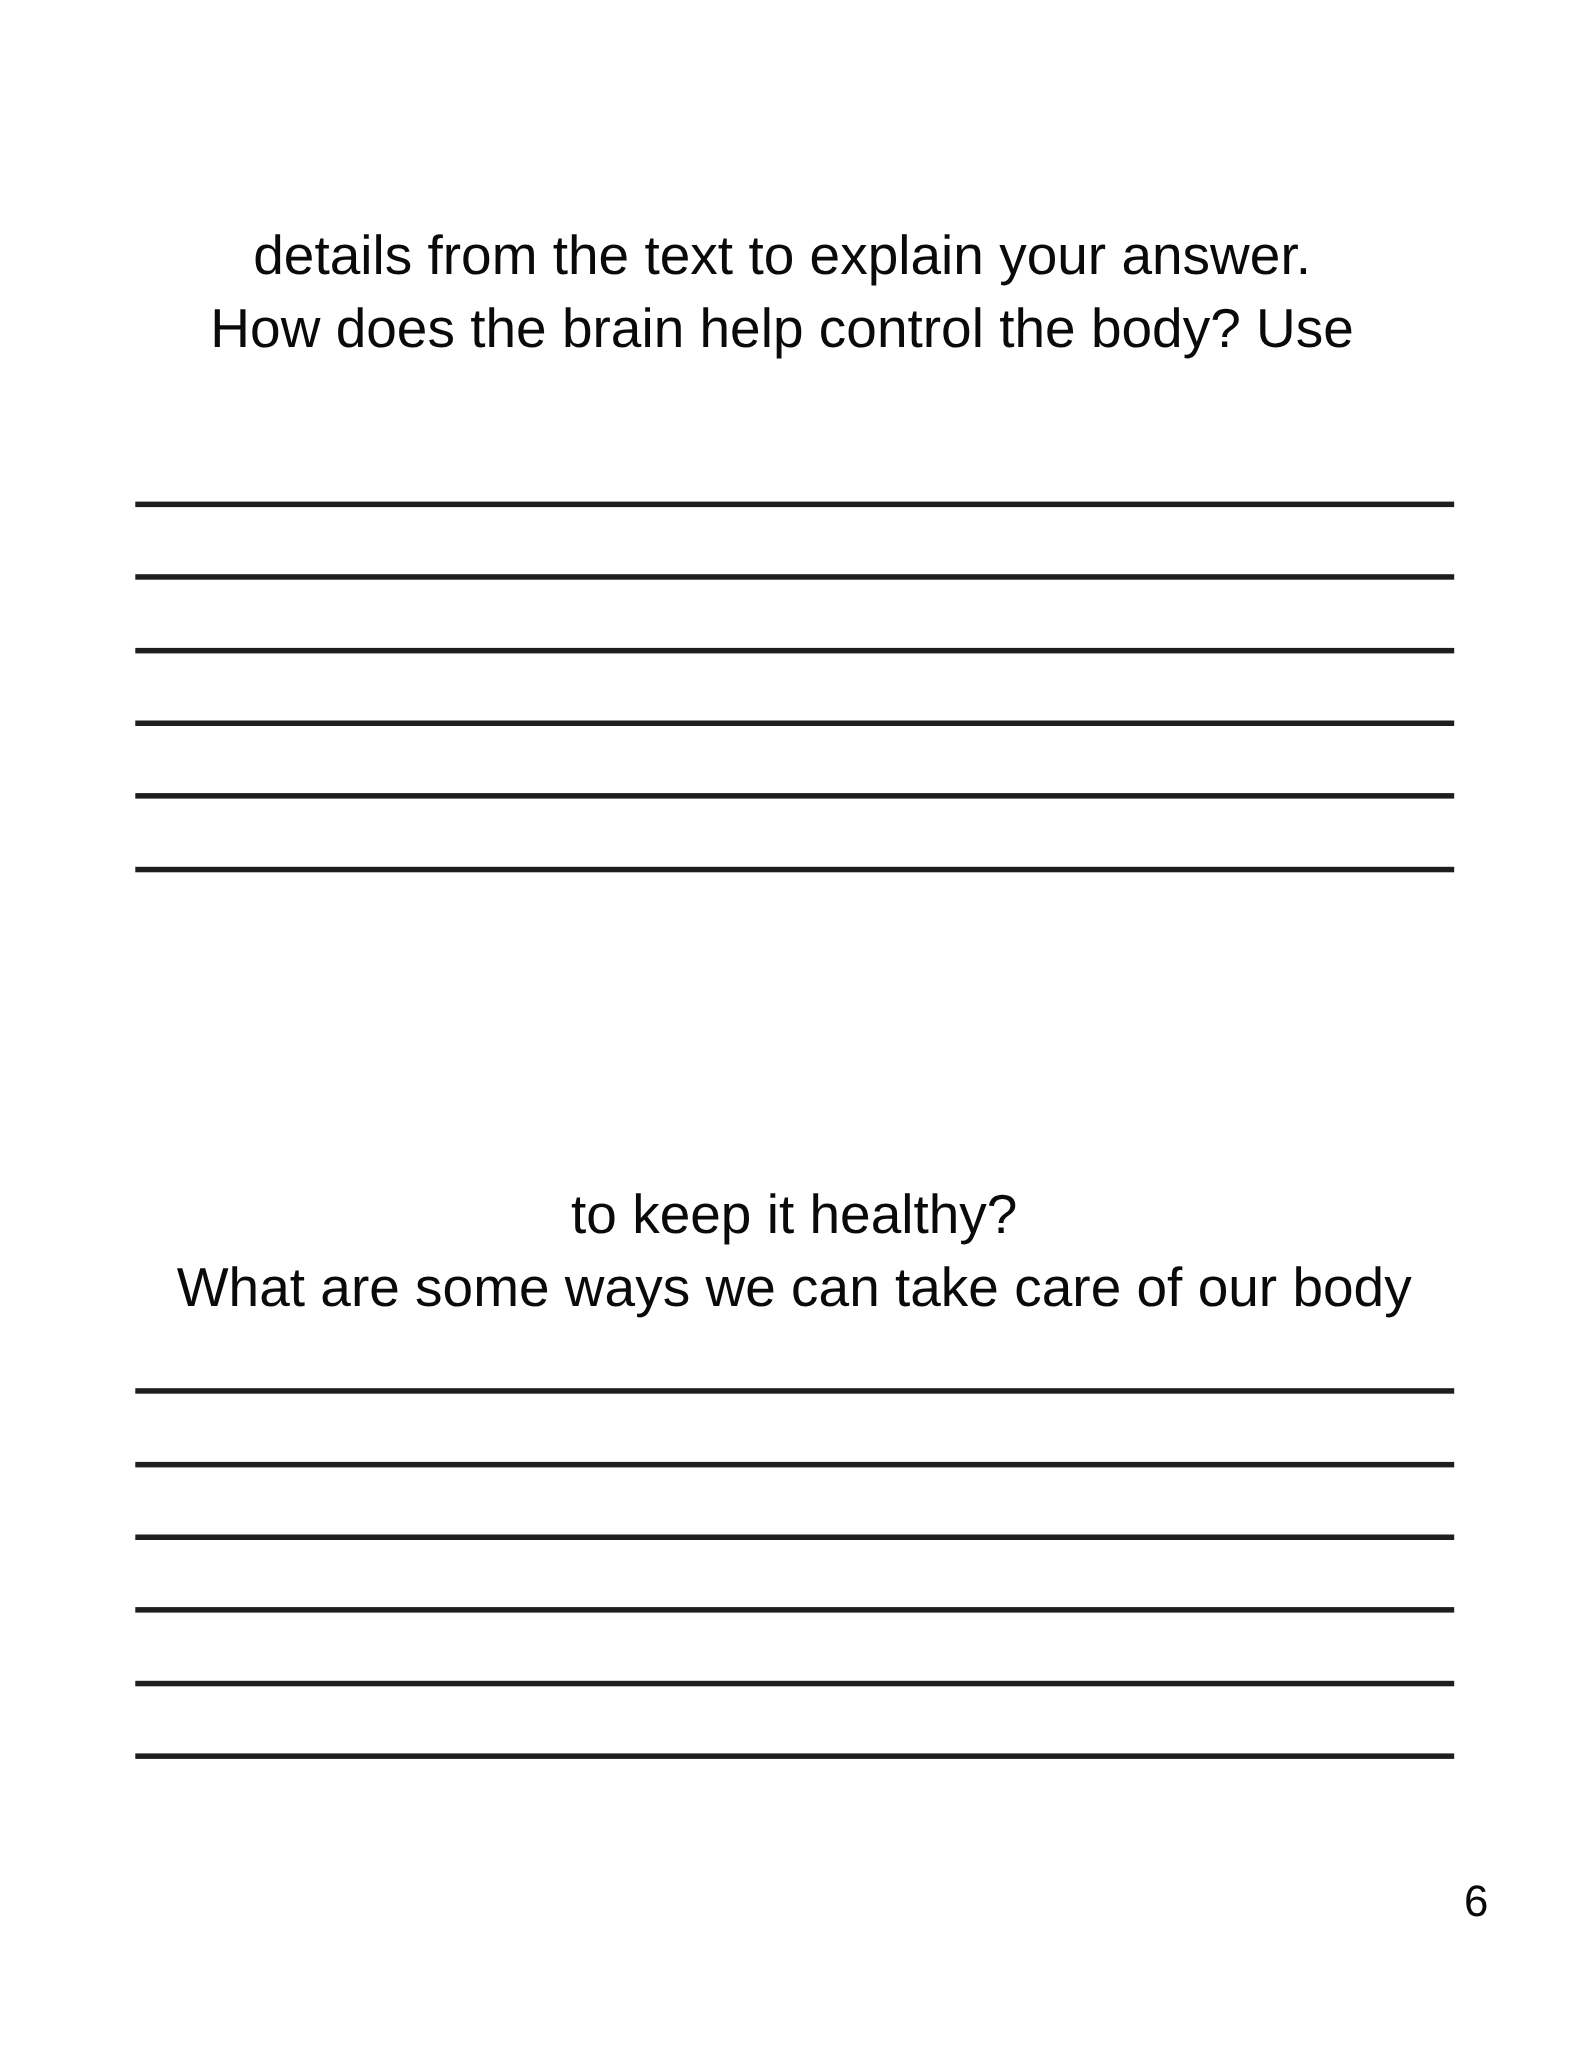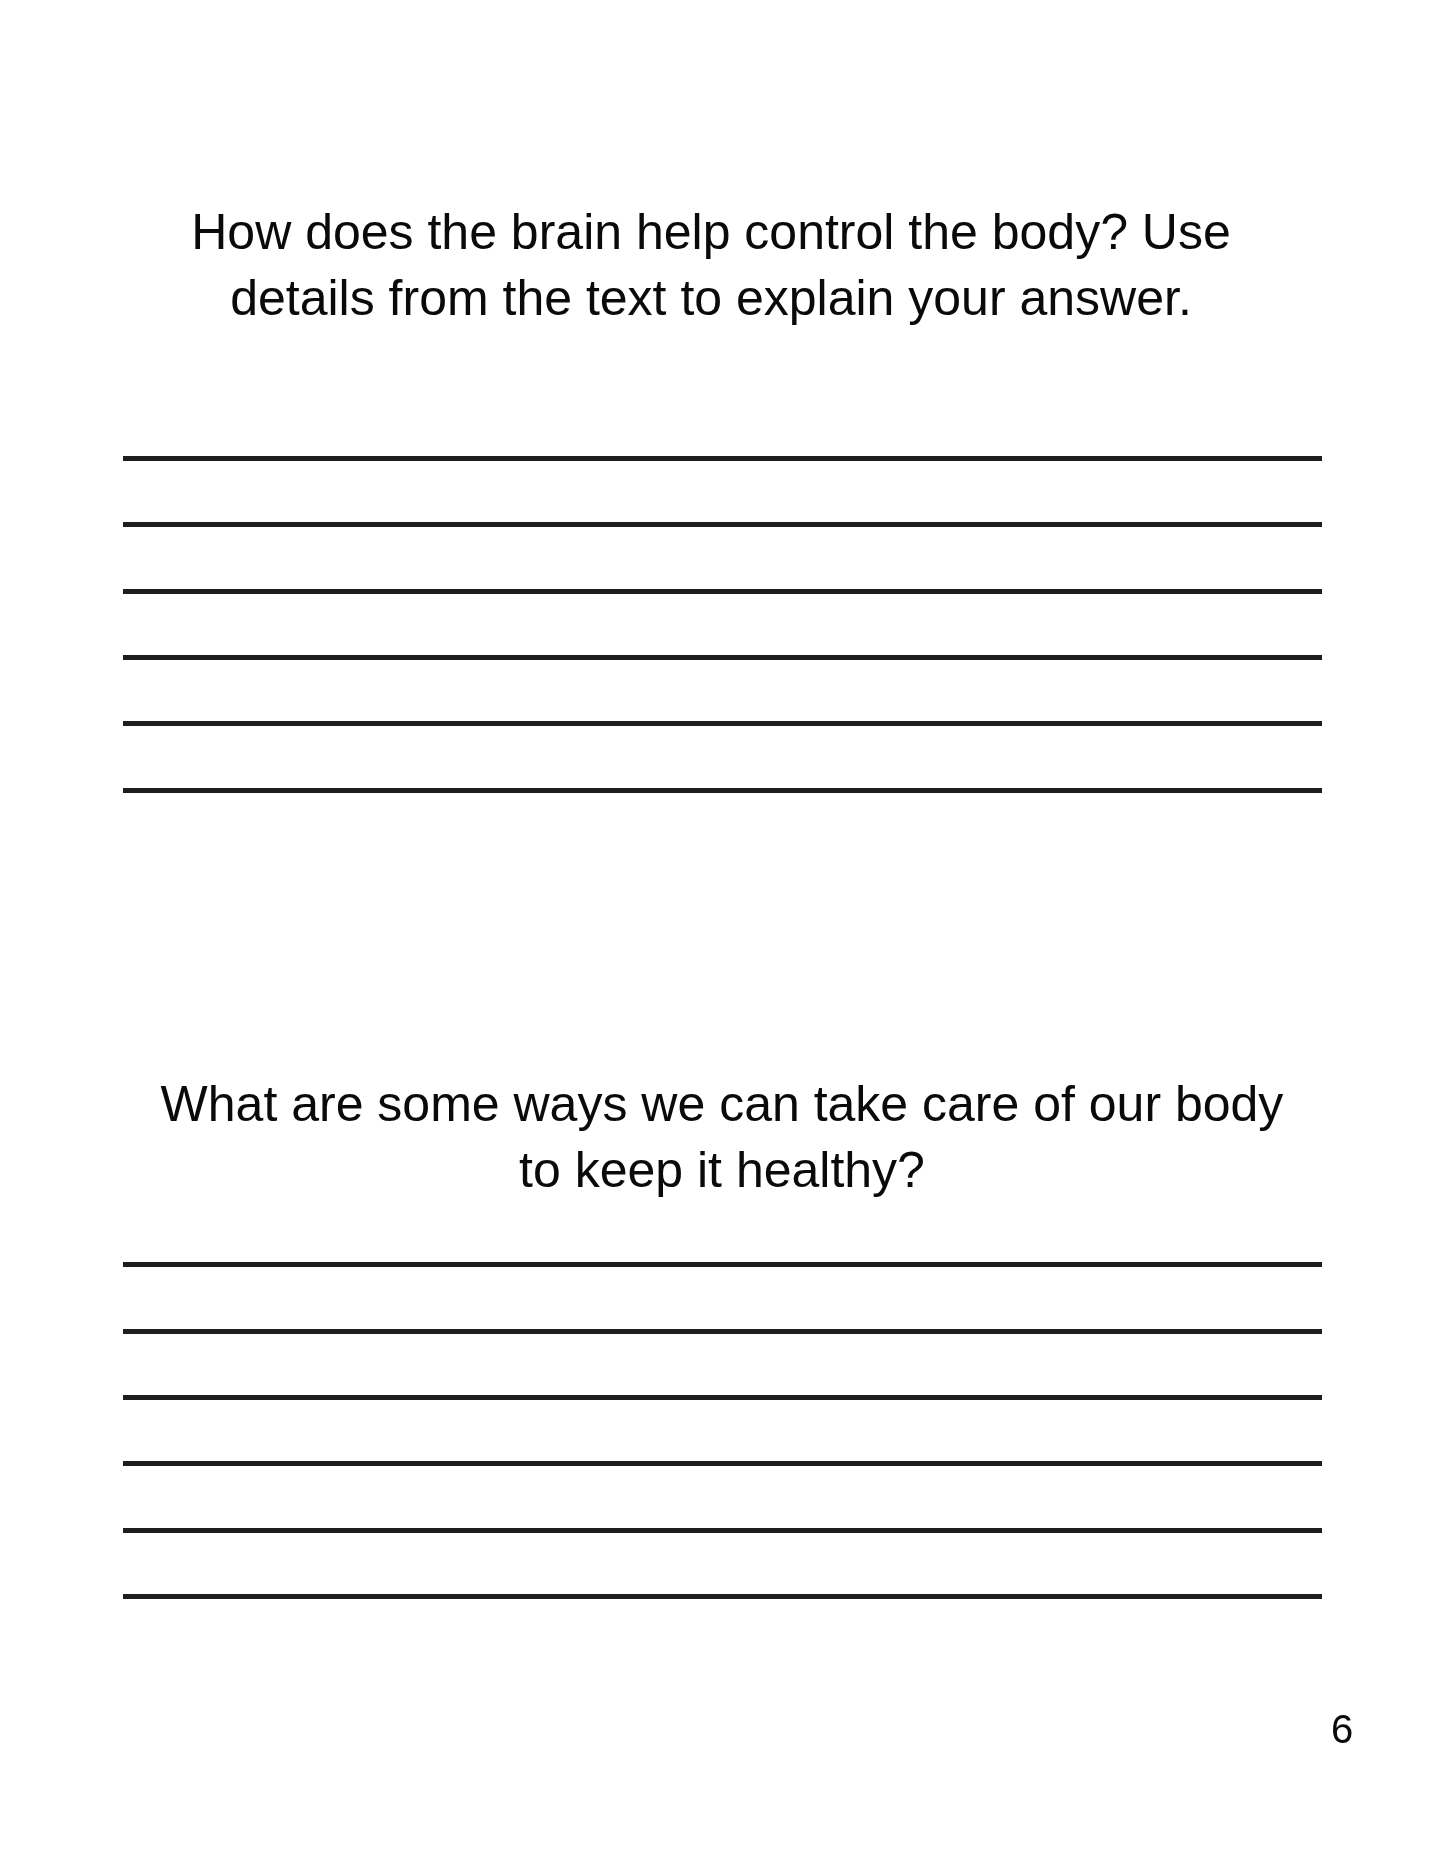--- a/index.html
+++ b/index.html
@@ -63,36 +63,36 @@
       line-height: 40px;
       color: #0a0a0a;
     }
   </style>
 </head>
 <body>
 
 <div class="page">
 
   <h2 class="question" id="q1">
+    <span class="qline">details from the text to explain your answer.</span>
     <span class="qline">How does the brain help control the body? Use</span>
-    <span class="qline">details from the text to explain your answer.</span>
   </h2>
 
   <div class="answer-lines" id="lines1">
     <div class="answer-line" style="top:0px;"></div>
     <div class="answer-line" style="top:66px;"></div>
     <div class="answer-line" style="top:133px;"></div>
     <div class="answer-line" style="top:199px;"></div>
     <div class="answer-line" style="top:265px;"></div>
     <div class="answer-line" style="top:332px;"></div>
   </div>
 
   <h2 class="question" id="q2">
+    <span class="qline">to keep it healthy?</span>
     <span class="qline">What are some ways we can take care of our body</span>
-    <span class="qline">to keep it healthy?</span>
   </h2>
 
   <div class="answer-lines" id="lines2">
     <div class="answer-line" style="top:0px;"></div>
     <div class="answer-line" style="top:67px;"></div>
     <div class="answer-line" style="top:133px;"></div>
     <div class="answer-line" style="top:199px;"></div>
     <div class="answer-line" style="top:266px;"></div>
     <div class="answer-line" style="top:332px;"></div>
   </div>

